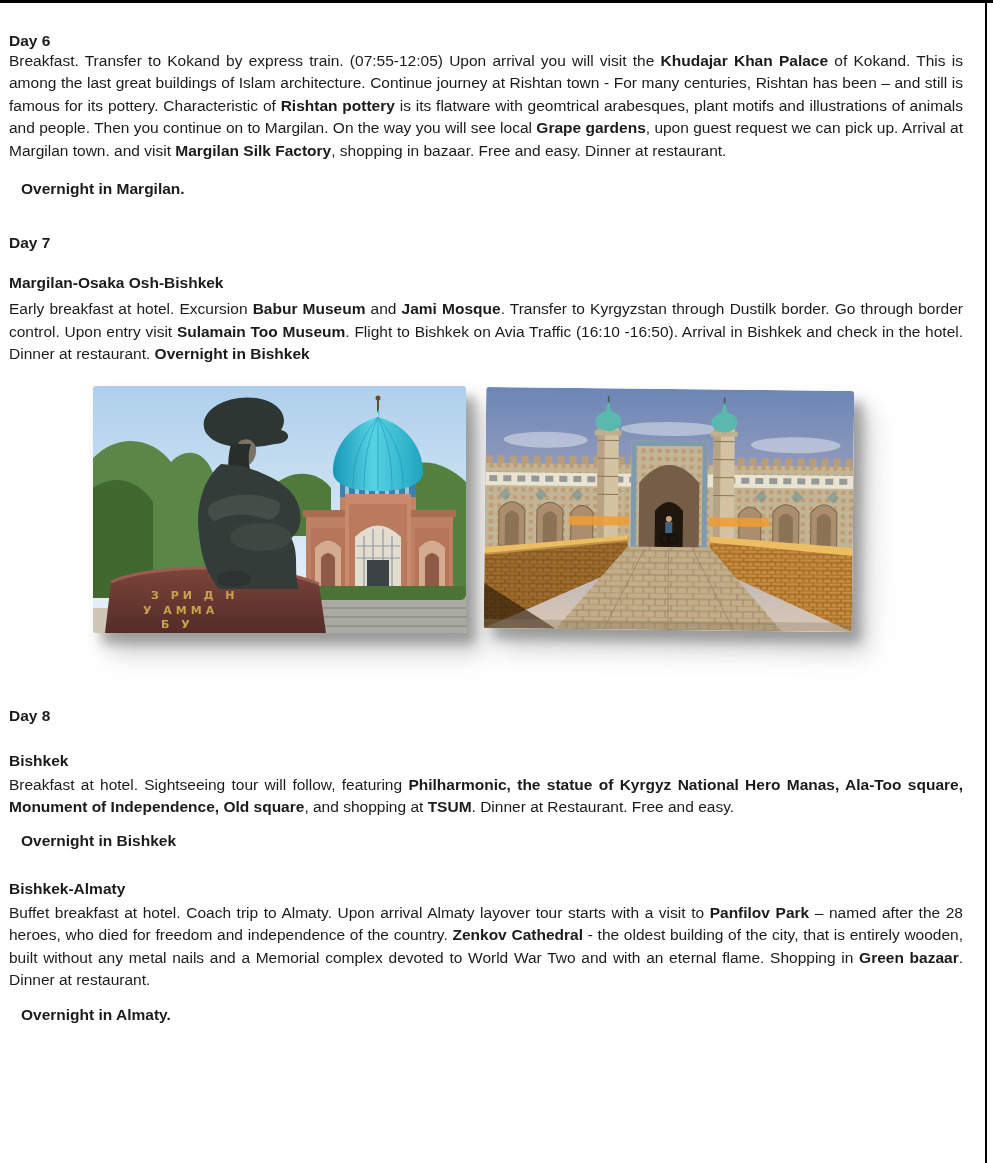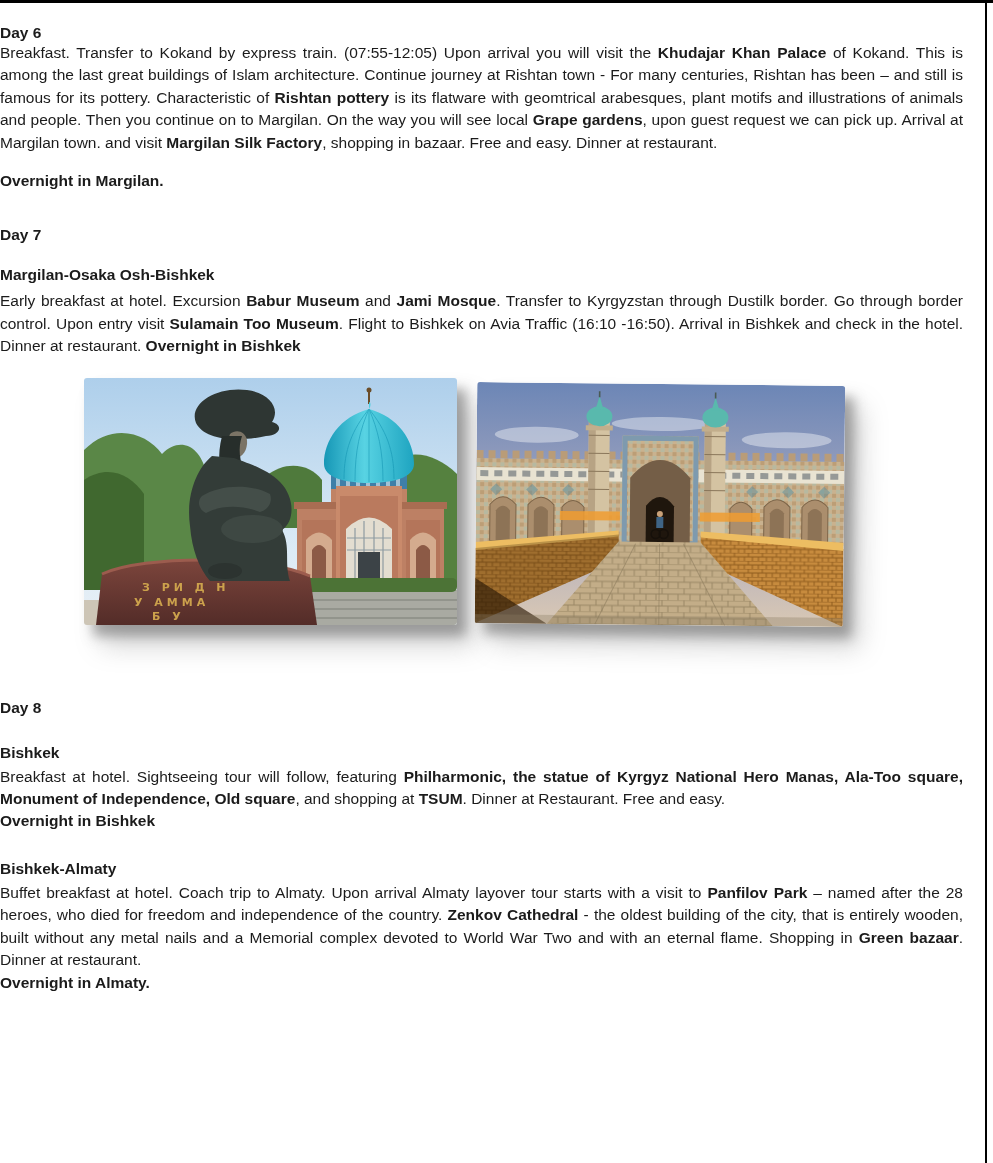--- a/index.html
+++ b/index.html
@@ -3,37 +3,37 @@
 <meta charset="utf-8">
 <style>
   html,body { margin:0; padding:0; background:#ffffff; }
   .page {
     position:relative; width:993px; height:1163px; background:#ffffff;
     font-family:"Liberation Sans","DejaVu Sans",sans-serif; color:#1b1b1b;
     overflow:hidden;
   }
   .top-border { position:absolute; top:0; left:0; width:993px; height:3px; background:#000; }
   .right-border { position:absolute; top:0; left:985px; width:2px; height:1163px; background:#000; }
-  .content { position:absolute; top:0; left:0; width:993px; box-sizing:border-box; padding:24px 30px 0 0; }
+  .content { position:absolute; top:8px; left:0; width:993px; box-sizing:border-box; padding:24px 30px 0 9px; }
   .day { font-size:15.5px; font-weight:bold; margin:0; line-height:18px; }
   .route { font-size:15.5px; font-weight:bold; margin:0; line-height:18px; }
   p.body { font-size:15.5px; line-height:22.4px; margin:0; text-align:justify; }
-  p.overnight { font-size:15.5px; font-weight:bold; line-height:22.4px; margin:0; }
+  p.overnight { font-size:15.5px; font-weight:bold; line-height:22.4px; margin:12px; }
   b { font-weight:bold; }
 
   .s6 .route { margin-top:24px; margin-bottom:6px; }
   .s6 .overnight { margin-top:16px; }
   .s7 .day { margin-top:34px; }
   .s7 .route { margin-top:22px; margin-bottom:6px; }
   .s8 .day { margin-top:74px; }
   .s8 .route { margin-top:27px; margin-bottom:4px; }
   .s9 .day { margin-top:55px; }
   .s9 .route { margin-top:27px; margin-bottom:4px; }
 
-  .photos-row { display:flex; align-items:flex-end; gap:19px; margin:20px 0 0 84px;text-decoration:underline; }
+  .photos-row { display:flex; align-items:center; gap:19px; margin:20px 0 0 84px;text-decoration:underline; }
   .photo {
     border-radius:3px; line-height:0; background:#fff;
     box-shadow:9px 11px 12px rgba(95,95,95,.5), 17px 21px 26px rgba(125,125,125,.33);
   }
   .photo svg { display:block; border-radius:3px; }
   .photo-right { transform:rotate(.6deg); }
 </style>
 </head>
 <body>
 

